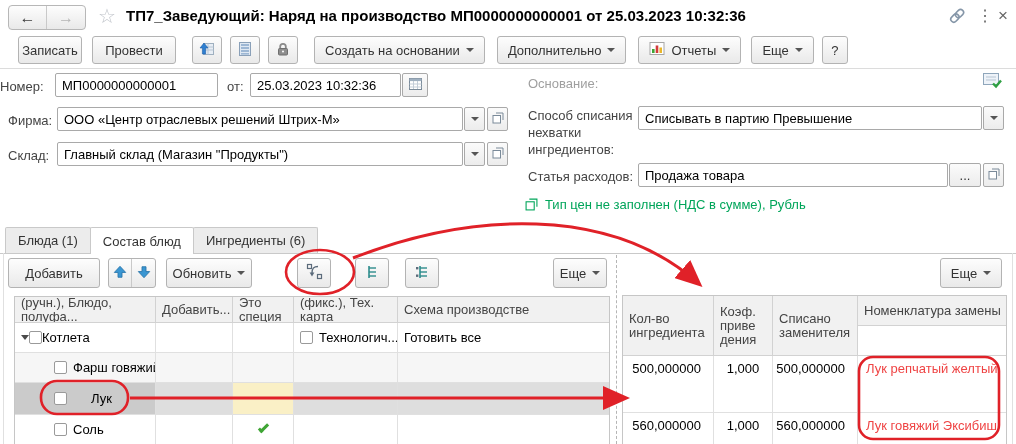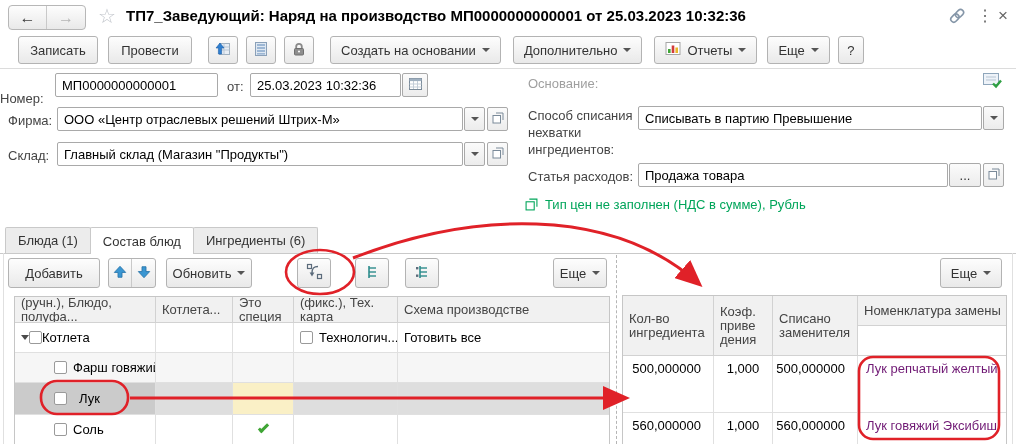--- a/index.html
+++ b/index.html
@@ -64,21 +64,21 @@
   .hcell { background:#f1f1f1; border-right:1px solid #d2d2d2; border-bottom:1px solid #d2d2d2; color:#444; display:flex; align-items:center; padding:2px 6px; overflow:hidden; line-height:14px; }
   .alt { background:#f6f6f6; }
   .sel-a { background:#cbcbcb; }
   .sel-b { background:#dedede; }
   .sel-y { background:#faf0c6; }
   .cb { width:13px; height:13px; border:1px solid #9a9a9a; border-radius:2px; background:#fff; flex:none; }
   .tri { width:0; height:0; border-left:4px solid transparent; border-right:4px solid transparent; border-top:5px solid #4a4a4a; flex:none; }
   .checkmark { width:11px; height:5px; border-left:3px solid #3fa535; border-bottom:3px solid #3fa535; transform:rotate(-45deg); margin-top:-4px; }
   .num { justify-content:flex-end; align-items:flex-start; padding:5px 12px 0 4px; color:#000; }
   .num-c { justify-content:center; align-items:flex-start; padding:5px 4px 0 4px; color:#000; }
-  .repl { align-items:flex-start; padding:5px 2px 0 8px; color:#701a75; }
+  .repl { align-items:flex-start; padding:5px 2px 0 8px; color:#ef4444; }
   
   .ltoolbar { position:absolute; left:8px; top:258px; display:flex; align-items:center; }
   
   .overlay { position:absolute; left:0; top:0; width:1016px; height:444px; pointer-events:none; z-index:10; }
 </style>
 </head>
 <body>
 
 <div id="root">
 
@@ -99,21 +99,21 @@
             <rect x="1.5" y="5" width="9" height="6" rx="3"></rect>
             <rect x="8" y="5" width="9" height="6" rx="3"></rect>
           </g>
         </svg>
     </div>
     <div class="tb-ico" style="left:977px;font-size:16px;color:#666;">⋮</div>
     <div class="tb-ico" style="left:998px;font-size:17px;color:#666;">×</div>
   </div>
 
   <div class="toolbar">
-    <div class="btn" style="width:80px;margin-left:10px;">
+    <div class="btn" style="width:64px;margin-left:10px;">
         <span>Записать</span>
       </div>
     <div class="btn" style="width:84px;margin-left:10px;">
         <span>Провести</span>
       </div>
     <div class="btn icon-btn" style="margin-left:16px;">
       <span><svg width="16" height="16" viewBox="0 0 16 16">
             <rect x="4.5" y="2.5" width="10" height="11" fill="#e8eef5" stroke="#9fb0c0"></rect>
             <line x1="4.5" y1="6" x2="14.5" y2="6" stroke="#b9c6d4"></line>
             <line x1="4.5" y1="9" x2="14.5" y2="9" stroke="#b9c6d4"></line>
@@ -158,21 +158,21 @@
     <div class="btn" style="margin-left:10px;">
         <span>Еще</span>
         <span class="caret"></span>
       </div>
     <div class="btn" style="margin-left:8px;width:26px;padding:0;">
         <span>?</span>
       </div>
   </div>
   <div class="sep-line"></div>
 
-  <div class="lbl" style="left:0;top:79px;margin-top:12px;">Номер:</div>
+  <div class="lbl" style="left:0;top:79px;">Номер:</div>
   <div class="fld" style="left:55px;top:73px;width:163px;">МП0000000000001</div>
   <div class="lbl" style="left:227px;top:79px;">от:</div>
   <div class="fld" style="left:250px;top:73px;width:151px;">25.03.2023 10:32:36</div>
   <div class="mini-btn" style="left:402px;top:73px;width:26px;">
     <span><svg width="13" height="13" viewBox="0 0 13 13">
           <rect x="0.5" y="1.5" width="12" height="11" fill="#fff" stroke="#7a8a99"></rect>
           <rect x="0.5" y="1.5" width="12" height="2.6" fill="#9fb0c0"></rect>
           <line x1="4.5" y1="4" x2="4.5" y2="12" stroke="#c3cdd8"></line>
           <line x1="8.5" y1="4" x2="8.5" y2="12" stroke="#c3cdd8"></line>
           <line x1="0.5" y1="7" x2="12.5" y2="7" stroke="#c3cdd8"></line>
@@ -305,21 +305,21 @@
     </div>
   </div>
   <div class="btn" style="position:absolute;left:553px;top:258px;width:54px;height:30px;">
       <span>Еще</span>
       <span class="caret"></span>
     </div>
 
   <div class="grid-table" style="left:14px;top:296px;width:596px;height:150px;grid-template-columns:141px 77px 61px 104px 1fr;grid-template-rows:26px 30px 30px 32px 30px;">
 
     <div class="hcell">(ручн.), Блюдо, полуфа...</div>
-    <div class="hcell">Котлета...</div>
+    <div class="hcell">Добавить...</div>
     <div class="hcell">Это специя</div>
     <div class="hcell">(фикс.), Тех. карта</div>
     <div class="hcell" style="border-right:none;">Схема производстве</div>
 
     <div class="cell" style="gap:0;">
       <span class="tri"></span>
       <span class="cb"></span>
       <span style="color:#000;">Котлета</span>
     </div>
     <div class="cell"></div>
@@ -334,21 +334,21 @@
 
     <div class="cell alt" style="gap:6px;padding-left:39px;">
       <span class="cb"></span>
       <span style="color:#000;">Фарш говяжий</span>
     </div>
     <div class="cell alt"></div>
     <div class="cell alt"></div>
     <div class="cell alt"></div>
     <div class="cell alt" style="border-right:none;"></div>
 
-    <div class="cell sel-a" style="gap:12px;padding-left:39px;">
+    <div class="cell sel-a" style="gap:24px;padding-left:39px;">
       <span class="cb"></span>
       <span style="color:#000;">Лук</span>
     </div>
     <div class="cell sel-b"></div>
     <div class="cell sel-y"></div>
     <div class="cell sel-b"></div>
     <div class="cell sel-b" style="border-right:none;"></div>
 
     <div class="cell" style="gap:6px;padding-left:39px;">
       <span class="cb"></span>

